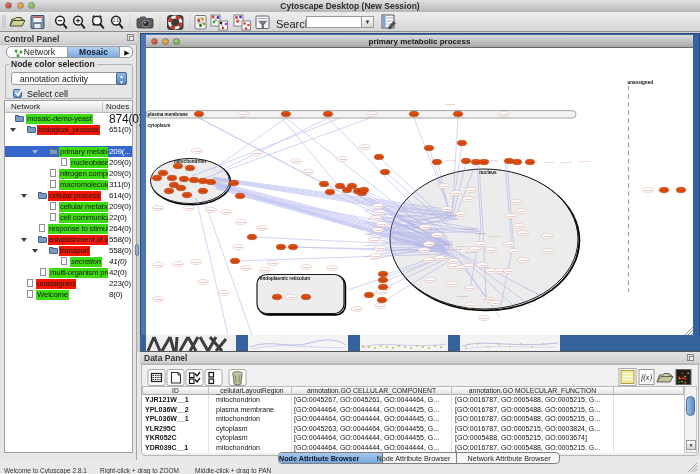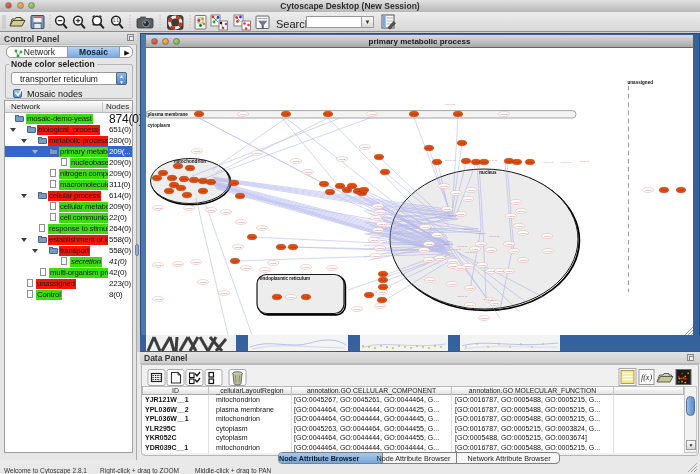--- a/index.html
+++ b/index.html
@@ -104,54 +104,47 @@
         <circle cx="4" cy="7" r="1.4" fill="#2a2"></circle>
         <line x1="2" y1="2" x2="4" y2="7" stroke="#777" stroke-width="0.7"></line>
         <line x1="7" y1="3" x2="4" y2="7" stroke="#777" stroke-width="0.7"></line>
       </svg>
 <span class="abs" style="left:61px;top:0;width:52px;height:12px;border-right:1px solid #9a9a9a;background:linear-gradient(#b5d2f0,#6fa3dd);text-align:center;font-size:8.5px;line-height:11px;font-weight:bold;color:#123">Mosaic</span>
 <span class="abs" style="left:113px;top:0;width:14px;height:12px;text-align:center;font-size:7px;line-height:12px;color:#111">▶</span>
 </div>
 <div class="abs" style="left:5px;top:32px;width:128px;height:35px;border:1px solid #b5b5b5;border-radius:2px"></div>
 <span class="abs" style="left:9px;top:27px;background:#e6e6e6;padding:0 2px;font-size:8.5px;font-weight:bold;color:#222">Node color selection</span>
 <div class="abs" style="left:11px;top:40px;width:116px;height:13px;background:#fff;border:1px solid #999;border-radius:3px">
-<span class="abs" style="left:8px;top:1px;font-size:8.5px;color:#111">transporter reticulum</span>
+<span class="abs" style="left:8px;top:1px;font-size:8.5px;color:#111">annotation activity</span>
 <span class="abs" style="left:104px;top:-1px;width:11px;height:13px;background:linear-gradient(#8cb8e8,#4f87c8);border-radius:2px;border:1px solid #567;color:#fff;font-size:5px;line-height:6px;text-align:center">▲<br>▼</span>
 </div>
 <div class="abs" style="left:13px;top:57px;width:9px;height:9px;background:linear-gradient(#9cc4ee,#5590d5);border:1px solid #46648f;border-radius:2px"></div>
 <svg class="abs" style="left:13px;top:55px" width="11" height="11" viewBox="0 0 11 11">
       <path d="M2.5 5.5 l2.5 3 l4-6.5" fill="none" stroke="#fff" stroke-width="1.6"></path>
     </svg>
-<span class="abs" style="left:27px;top:57px;font-size:9px;color:#111">Mosaic nodes</span>
+<span class="abs" style="left:27px;top:57px;font-size:9px;color:#111">Select cell</span>
 <div class="abs" style="left:4px;top:68px;width:129px;height:353px;background:#fff;border:1px solid #9f9f9f">
 <div class="abs" style="left:0;top:0;width:127px;height:12px;background:linear-gradient(#fdfdfd,#dcdcdc);border-bottom:1px solid #b9b9b9">
 <span class="abs" style="left:6px;top:1px;font-size:8px;color:#222">Network</span>
 <span class="abs" style="left:101px;top:1px;font-size:8px;color:#222">Nodes</span>
 <span class="abs" style="left:97px;top:1px;width:1px;height:10px;background:#c5c5c5"></span>
 </div>
 <div style="position:absolute;left:0;top:12px;width:100%;height:17px;">
 <span style="position:absolute;left:10px;top:3px;width:9px;height:6px;background:#7b9ac2;border:1px solid #46648f;border-radius:1px"></span>
 <span style="position:absolute;left:10px;top:1.5px;width:4px;height:2px;background:#7b9ac2;border:1px solid #46648f;border-bottom:none;border-radius:1px 1px 0 0"></span>
 <span style="position:absolute;left:21px;top:0.5px;background:#3ddc11;color:#1c1c1c;font-size:7.8px;letter-spacing:-0.2px;line-height:10px;padding:0 1px;white-space:nowrap;display:inline-block;max-width:82px;overflow:hidden">mosaic-demo-yeast</span>
 <span style="position:absolute;left:104px;top:0.5px;color:#111;font-size:12px;letter-spacing:-0.2px;line-height:10px;white-space:nowrap">874(0)</span>
 </div>
 <div style="position:absolute;left:0;top:23px;width:100%;height:11px;">
 <span style="position:absolute;left:5px;top:3.5px;width:0;height:0;border-left:3px solid transparent;border-right:3px solid transparent;border-top:4.5px solid #3c3c3c"></span>
 <span style="position:absolute;left:22px;top:3px;width:9px;height:6px;background:#7b9ac2;border:1px solid #46648f;border-radius:1px"></span>
 <span style="position:absolute;left:22px;top:1.5px;width:4px;height:2px;background:#7b9ac2;border:1px solid #46648f;border-bottom:none;border-radius:1px 1px 0 0"></span>
 <span style="position:absolute;left:32px;top:0.5px;background:#f51505;color:#1c1c1c;font-size:7.8px;letter-spacing:-0.2px;line-height:10px;padding:0 1px;white-space:nowrap;display:inline-block;max-width:71px;overflow:hidden">biological_process</span>
 <span style="position:absolute;left:104px;top:0.5px;color:#111;font-size:8px;letter-spacing:-0.2px;line-height:10px;white-space:nowrap">651(0)</span>
 </div>
-<div style="position:absolute;left:0;top:34px;width:100%;height:11px;">
-<span style="position:absolute;left:16px;top:3.5px;width:0;height:0;border-left:3px solid transparent;border-right:3px solid transparent;border-top:4.5px solid #3c3c3c"></span>
-<span style="position:absolute;left:33px;top:3px;width:9px;height:6px;background:#7b9ac2;border:1px solid #46648f;border-radius:1px"></span>
-<span style="position:absolute;left:33px;top:1.5px;width:4px;height:2px;background:#7b9ac2;border:1px solid #46648f;border-bottom:none;border-radius:1px 1px 0 0"></span>
-<span style="position:absolute;left:43px;top:0.5px;background:#f51505;color:#1c1c1c;font-size:7.8px;letter-spacing:-0.2px;line-height:10px;padding:0 1px;white-space:nowrap;display:inline-block;max-width:60px;overflow:hidden">metabolic process</span>
-<span style="position:absolute;left:104px;top:0.5px;color:#111;font-size:8px;letter-spacing:-0.2px;line-height:10px;white-space:nowrap">280(0)</span>
-</div>
 <div style="position:absolute;left:0;top:45px;width:100%;height:11px;background:#3666cb;">
 <span style="position:absolute;left:27px;top:3.5px;width:0;height:0;border-left:3px solid transparent;border-right:3px solid transparent;border-top:4.5px solid #9fb4d6"></span>
 <span style="position:absolute;left:44px;top:3px;width:9px;height:6px;background:#7b9ac2;border:1px solid #46648f;border-radius:1px"></span>
 <span style="position:absolute;left:44px;top:1.5px;width:4px;height:2px;background:#7b9ac2;border:1px solid #46648f;border-bottom:none;border-radius:1px 1px 0 0"></span>
 <span style="position:absolute;left:54px;top:0.5px;background:#3ddc11;color:#1c1c1c;font-size:7.8px;letter-spacing:-0.2px;line-height:10px;padding:0 1px;white-space:nowrap;display:inline-block;max-width:49px;overflow:hidden">primary metabol</span>
 <span style="position:absolute;left:104px;top:0.5px;color:#fff;font-size:8px;letter-spacing:-0.2px;line-height:10px;white-space:nowrap">209(...</span>
 </div>
 <div style="position:absolute;left:0;top:56px;width:100%;height:11px;">
 <span style="position:absolute;left:56px;top:1px;width:6px;height:8px;background:#fff;border:1px solid #909090"></span>
 <span style="position:absolute;left:65px;top:0.5px;background:#3ddc11;color:#1c1c1c;font-size:7.8px;letter-spacing:-0.2px;line-height:10px;padding:0 1px;white-space:nowrap;display:inline-block;max-width:38px;overflow:hidden">nucleobase-</span>
@@ -213,21 +206,21 @@
 <span style="position:absolute;left:44px;top:0.5px;background:#3ddc11;color:#1c1c1c;font-size:7.8px;letter-spacing:-0.2px;line-height:10px;padding:0 1px;white-space:nowrap;display:inline-block;max-width:59px;overflow:hidden">multi-organism pro</span>
 <span style="position:absolute;left:104px;top:0.5px;color:#111;font-size:8px;letter-spacing:-0.2px;line-height:10px;white-space:nowrap">42(0)</span>
 </div>
 <div style="position:absolute;left:0;top:177px;width:100%;height:11px;">
 <span style="position:absolute;left:22px;top:1px;width:6px;height:8px;background:#fff;border:1px solid #909090"></span>
 <span style="position:absolute;left:31px;top:0.5px;background:#f51505;color:#1c1c1c;font-size:7.8px;letter-spacing:-0.2px;line-height:10px;padding:0 1px;white-space:nowrap;display:inline-block;max-width:72px;overflow:hidden">unassigned</span>
 <span style="position:absolute;left:104px;top:0.5px;color:#111;font-size:8px;letter-spacing:-0.2px;line-height:10px;white-space:nowrap">223(0)</span>
 </div>
 <div style="position:absolute;left:0;top:188px;width:100%;height:11px;">
 <span style="position:absolute;left:22px;top:1px;width:6px;height:8px;background:#fff;border:1px solid #909090"></span>
-<span style="position:absolute;left:31px;top:0.5px;background:#3ddc11;color:#1c1c1c;font-size:7.8px;letter-spacing:-0.2px;line-height:10px;padding:0 1px;white-space:nowrap;display:inline-block;max-width:72px;overflow:hidden">Control</span>
+<span style="position:absolute;left:31px;top:0.5px;background:#3ddc11;color:#1c1c1c;font-size:7.8px;letter-spacing:-0.2px;line-height:10px;padding:0 1px;white-space:nowrap;display:inline-block;max-width:72px;overflow:hidden">Welcome</span>
 <span style="position:absolute;left:104px;top:0.5px;color:#111;font-size:8px;letter-spacing:-0.2px;line-height:10px;white-space:nowrap">8(0)</span>
 </div>
 </div>
 </div>
 <div class="abs" style="left:134.5px;top:244px;width:4.5px;height:12px;background:#93aac9;border:0.5px solid #6d84a6;border-radius:2.5px"></div>
 <div class="abs" style="left:140px;top:33px;width:560px;height:319px;background:linear-gradient(90deg,#4a76b4,#35619f);border:1px solid #2a4a7c"></div>
 <div class="abs" style="left:146px;top:35px;width:547px;height:13px;background:linear-gradient(#dcdcdc,#a8a8a8);border-bottom:1px solid #666">
 <span class="abs" style="left:5px;top:3px;width:7px;height:7px;border-radius:50%;background:radial-gradient(circle at 35% 30%,#ee6a5f,#c22e24);border:0.5px solid #777"></span>
 <span class="abs" style="left:16px;top:3px;width:7px;height:7px;border-radius:50%;background:radial-gradient(circle at 35% 30%,#f5b152,#d98e1d);border:0.5px solid #777"></span>
 <span class="abs" style="left:27px;top:3px;width:7px;height:7px;border-radius:50%;background:radial-gradient(circle at 35% 30%,#9edc6e,#5fa72f);border:0.5px solid #777"></span>

